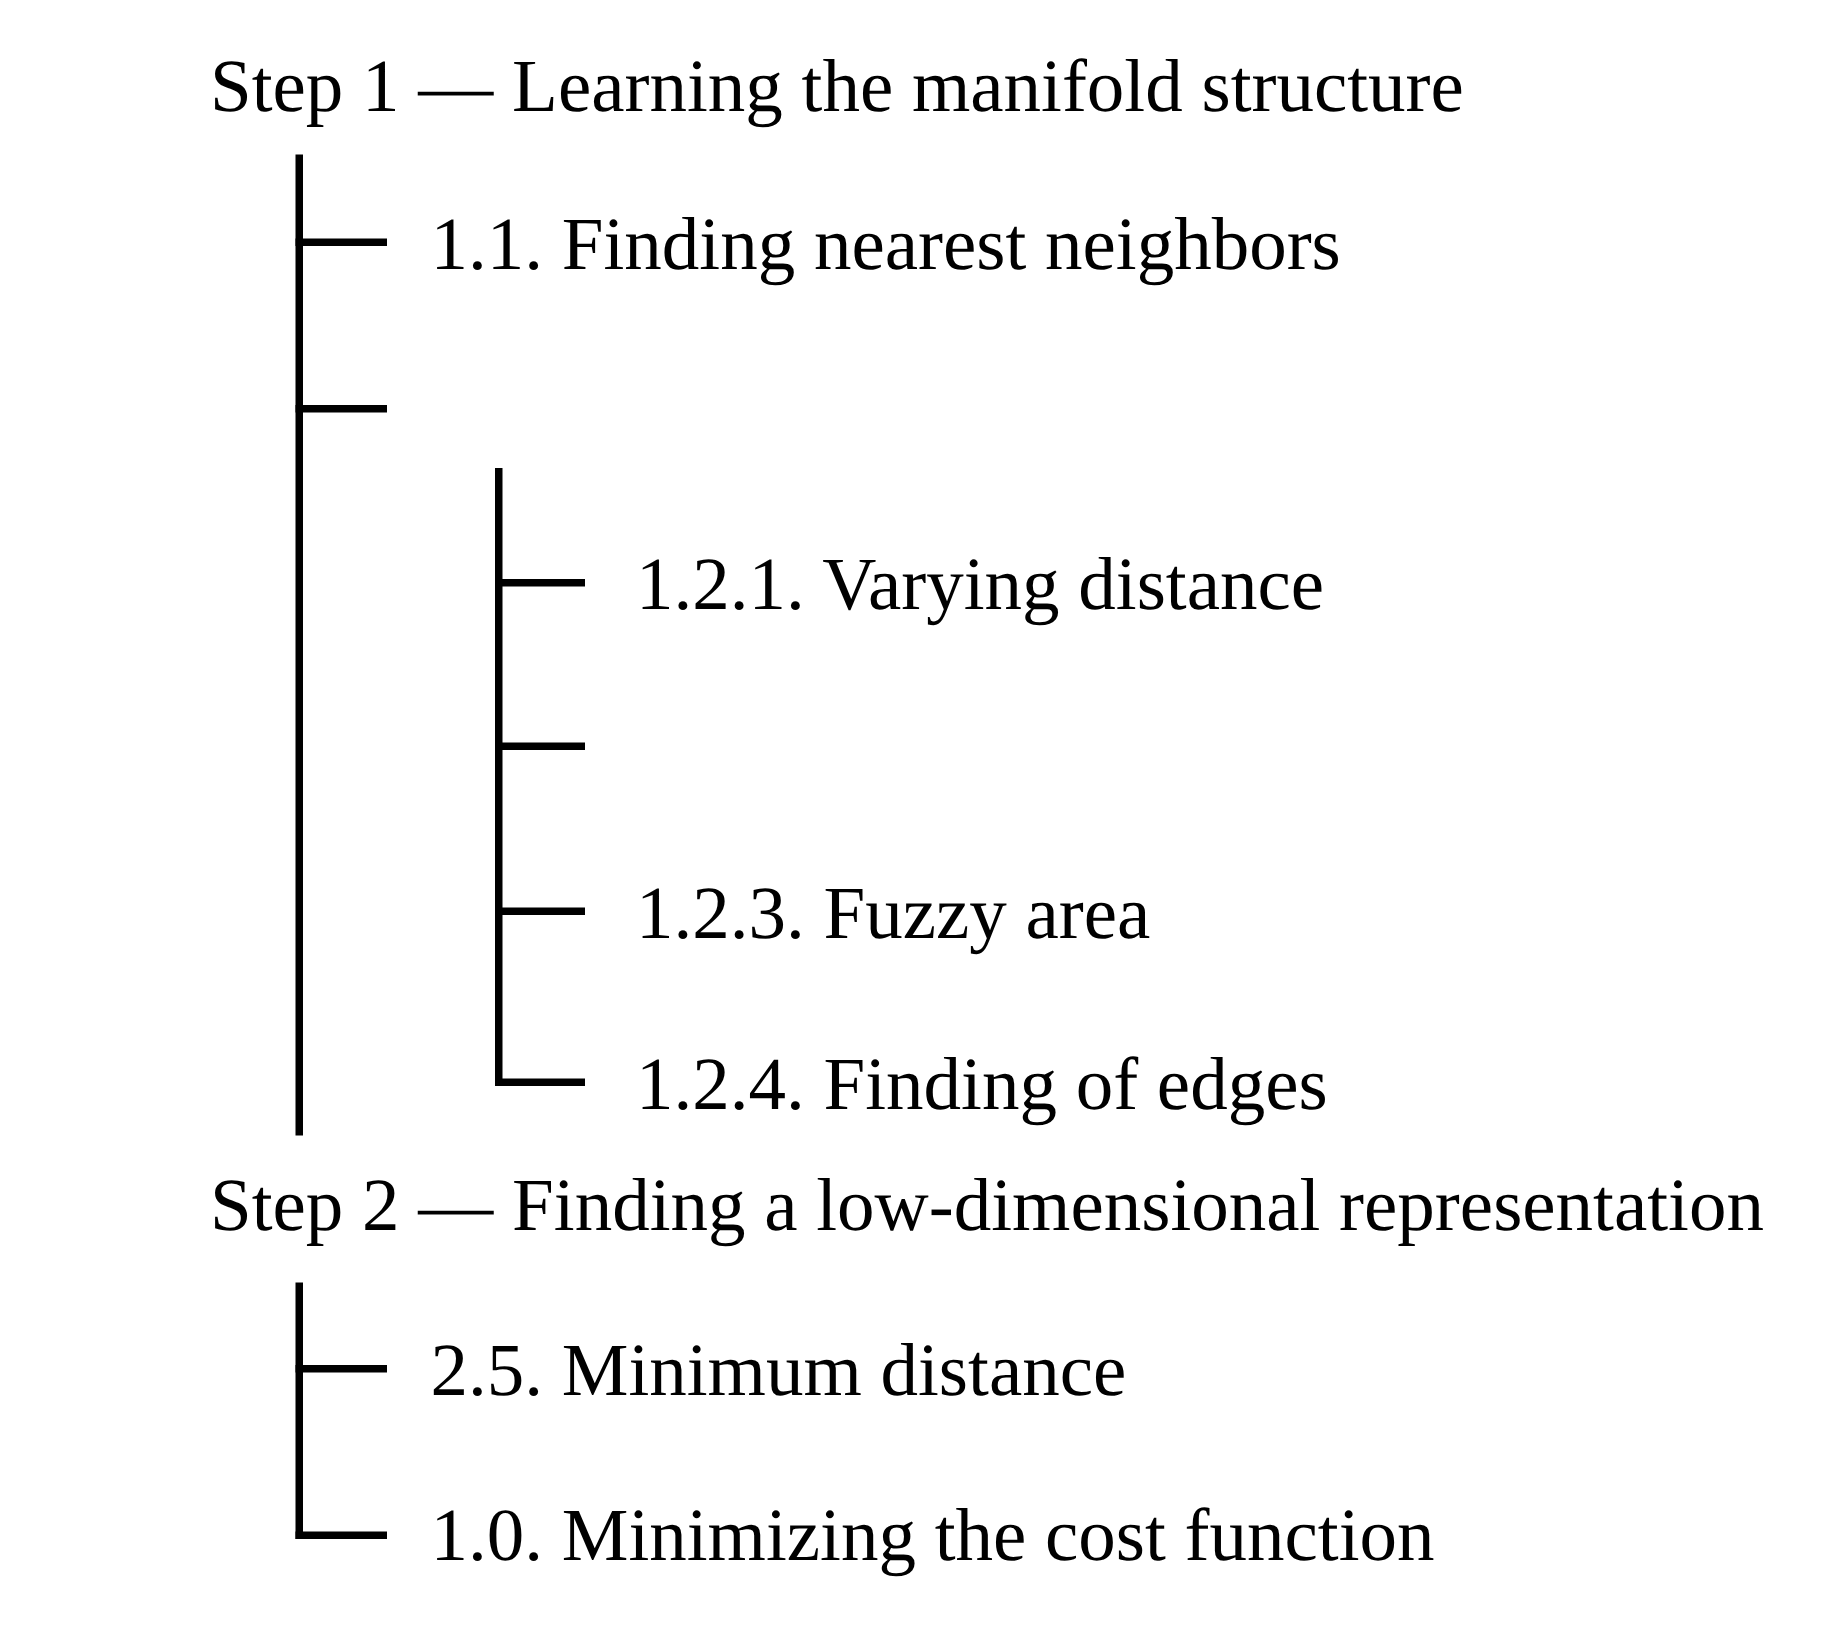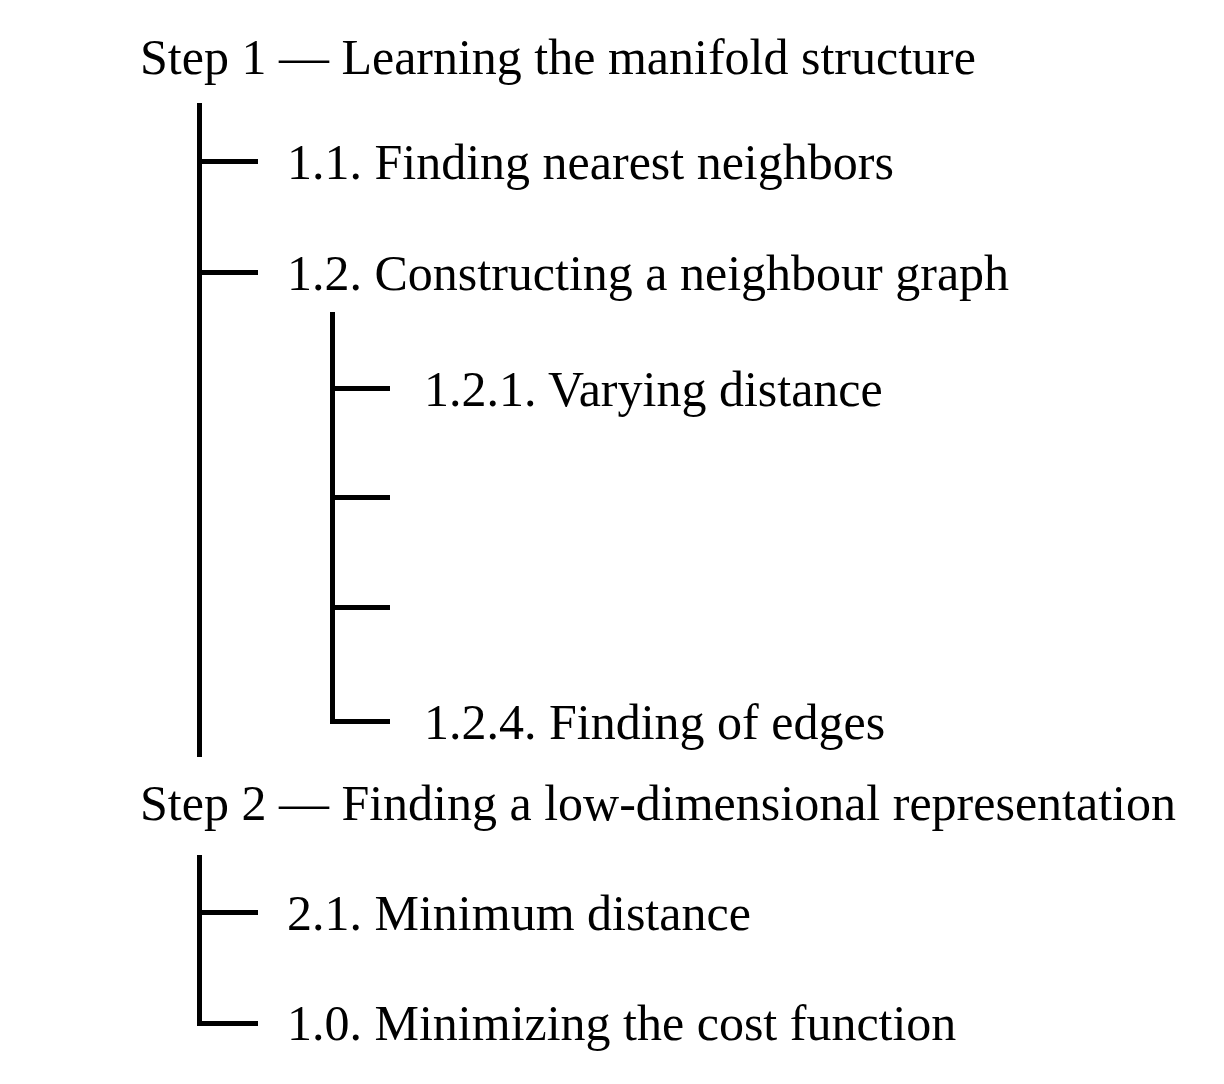--- a/index.html
+++ b/index.html
@@ -46,37 +46,37 @@
 <div class="canvas">
 
   <div class="row title" style="top:32px">Step 1 — Learning the manifold structure</div>
 
   <div class="vline" style="left:197px;top:103px;height:654px"></div>
 
   <div class="hline tick1" style="top:159px"></div>
   <div class="row lvl1" style="top:137px">1.1. Finding nearest neighbors</div>
 
   <div class="hline tick1" style="top:270px"></div>
-  <div class="row lvl1" style="top:248px">1.2. Constructing a neighbour graph</div>
 
   <div class="vline" style="left:330px;top:312px;height:412px"></div>
 
   <div class="hline tick2" style="top:386px"></div>
   <div class="row lvl2" style="top:364px">1.2.1. Varying distance</div>
 
   <div class="hline tick2" style="top:495px"></div>
 
   <div class="hline tick2" style="top:605px"></div>
+  <div class="row lvl2" style="top:583px">1.2.3. Fuzzy area</div>
 
   <div class="hline tick2" style="top:719px"></div>
   <div class="row lvl2" style="top:697px">1.2.4. Finding of edges</div>
 
   <div class="row title" style="top:778px">Step 2 — Finding a low-dimensional representation</div>
 
   <div class="vline" style="left:197px;top:855px;height:171px"></div>
 
   <div class="hline tick1" style="top:910px"></div>
-  <div class="row lvl1" style="top:888px">2.1. Minimum distance</div>
+  <div class="row lvl1" style="top:888px">2.5. Minimum distance</div>
 
   <div class="hline tick1" style="top:1021px"></div>
   <div class="row lvl1" style="top:998px">1.0. Minimizing the cost function</div>
 
 </div>
 
 </body></html>

